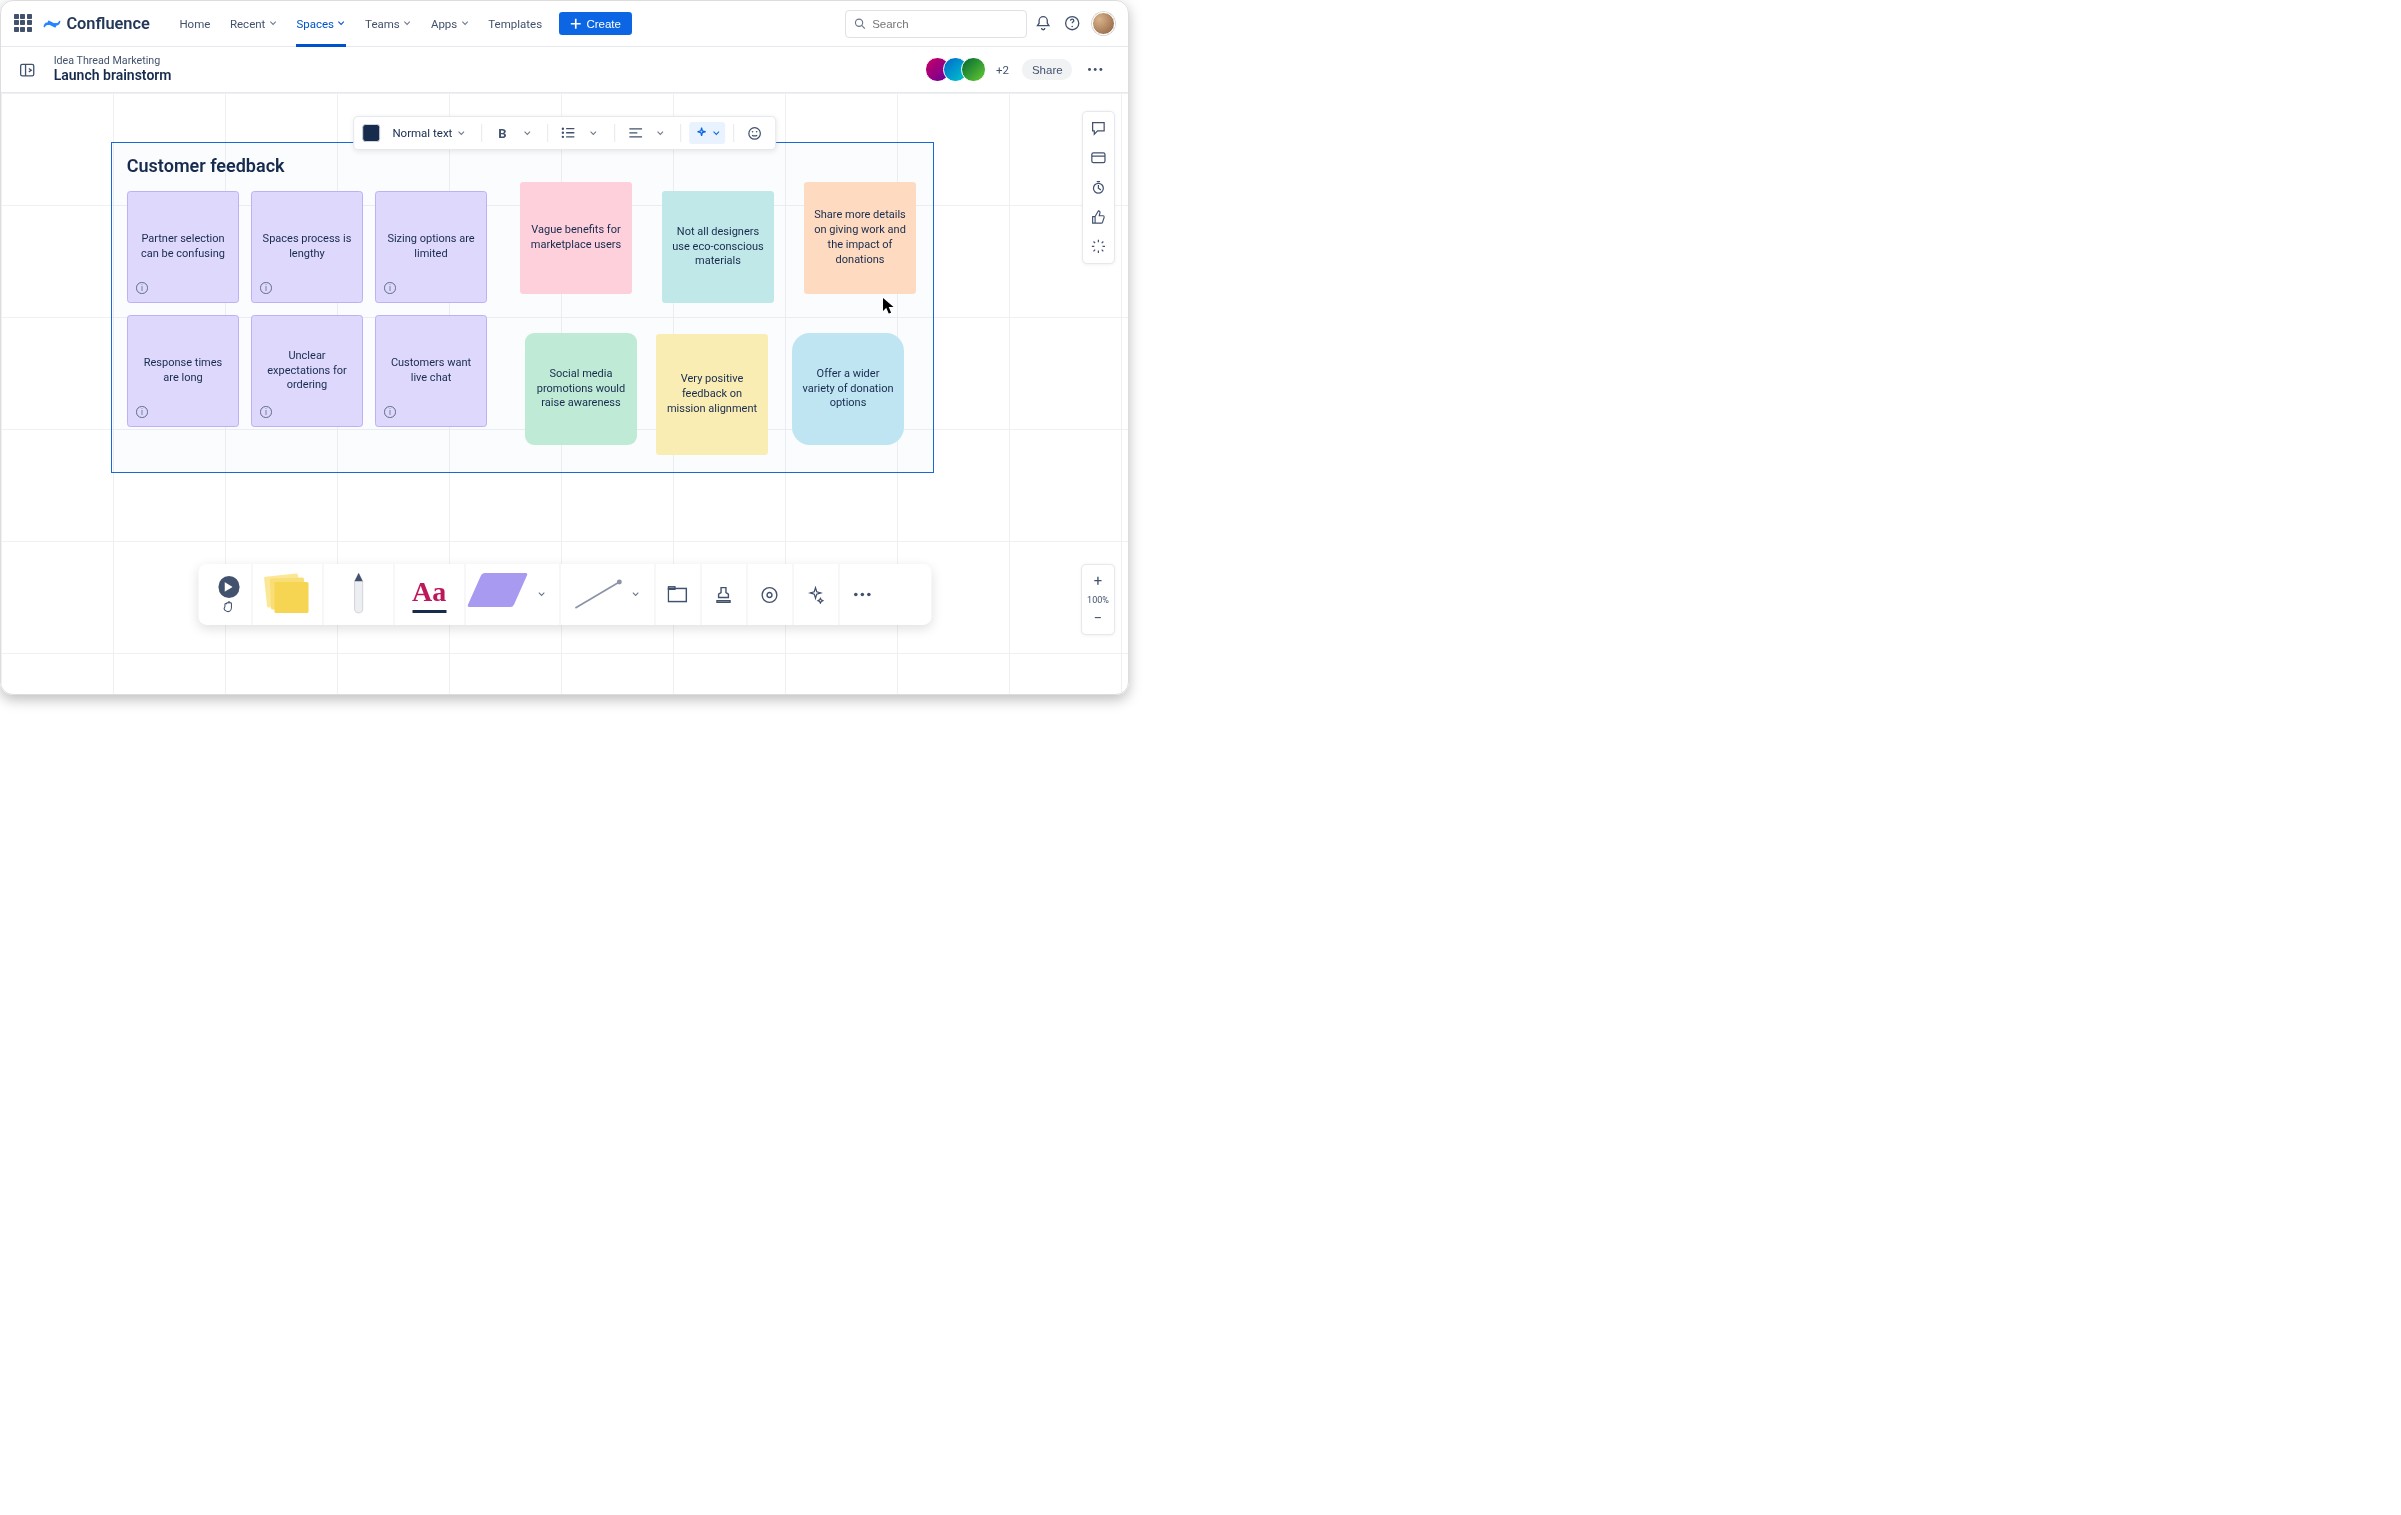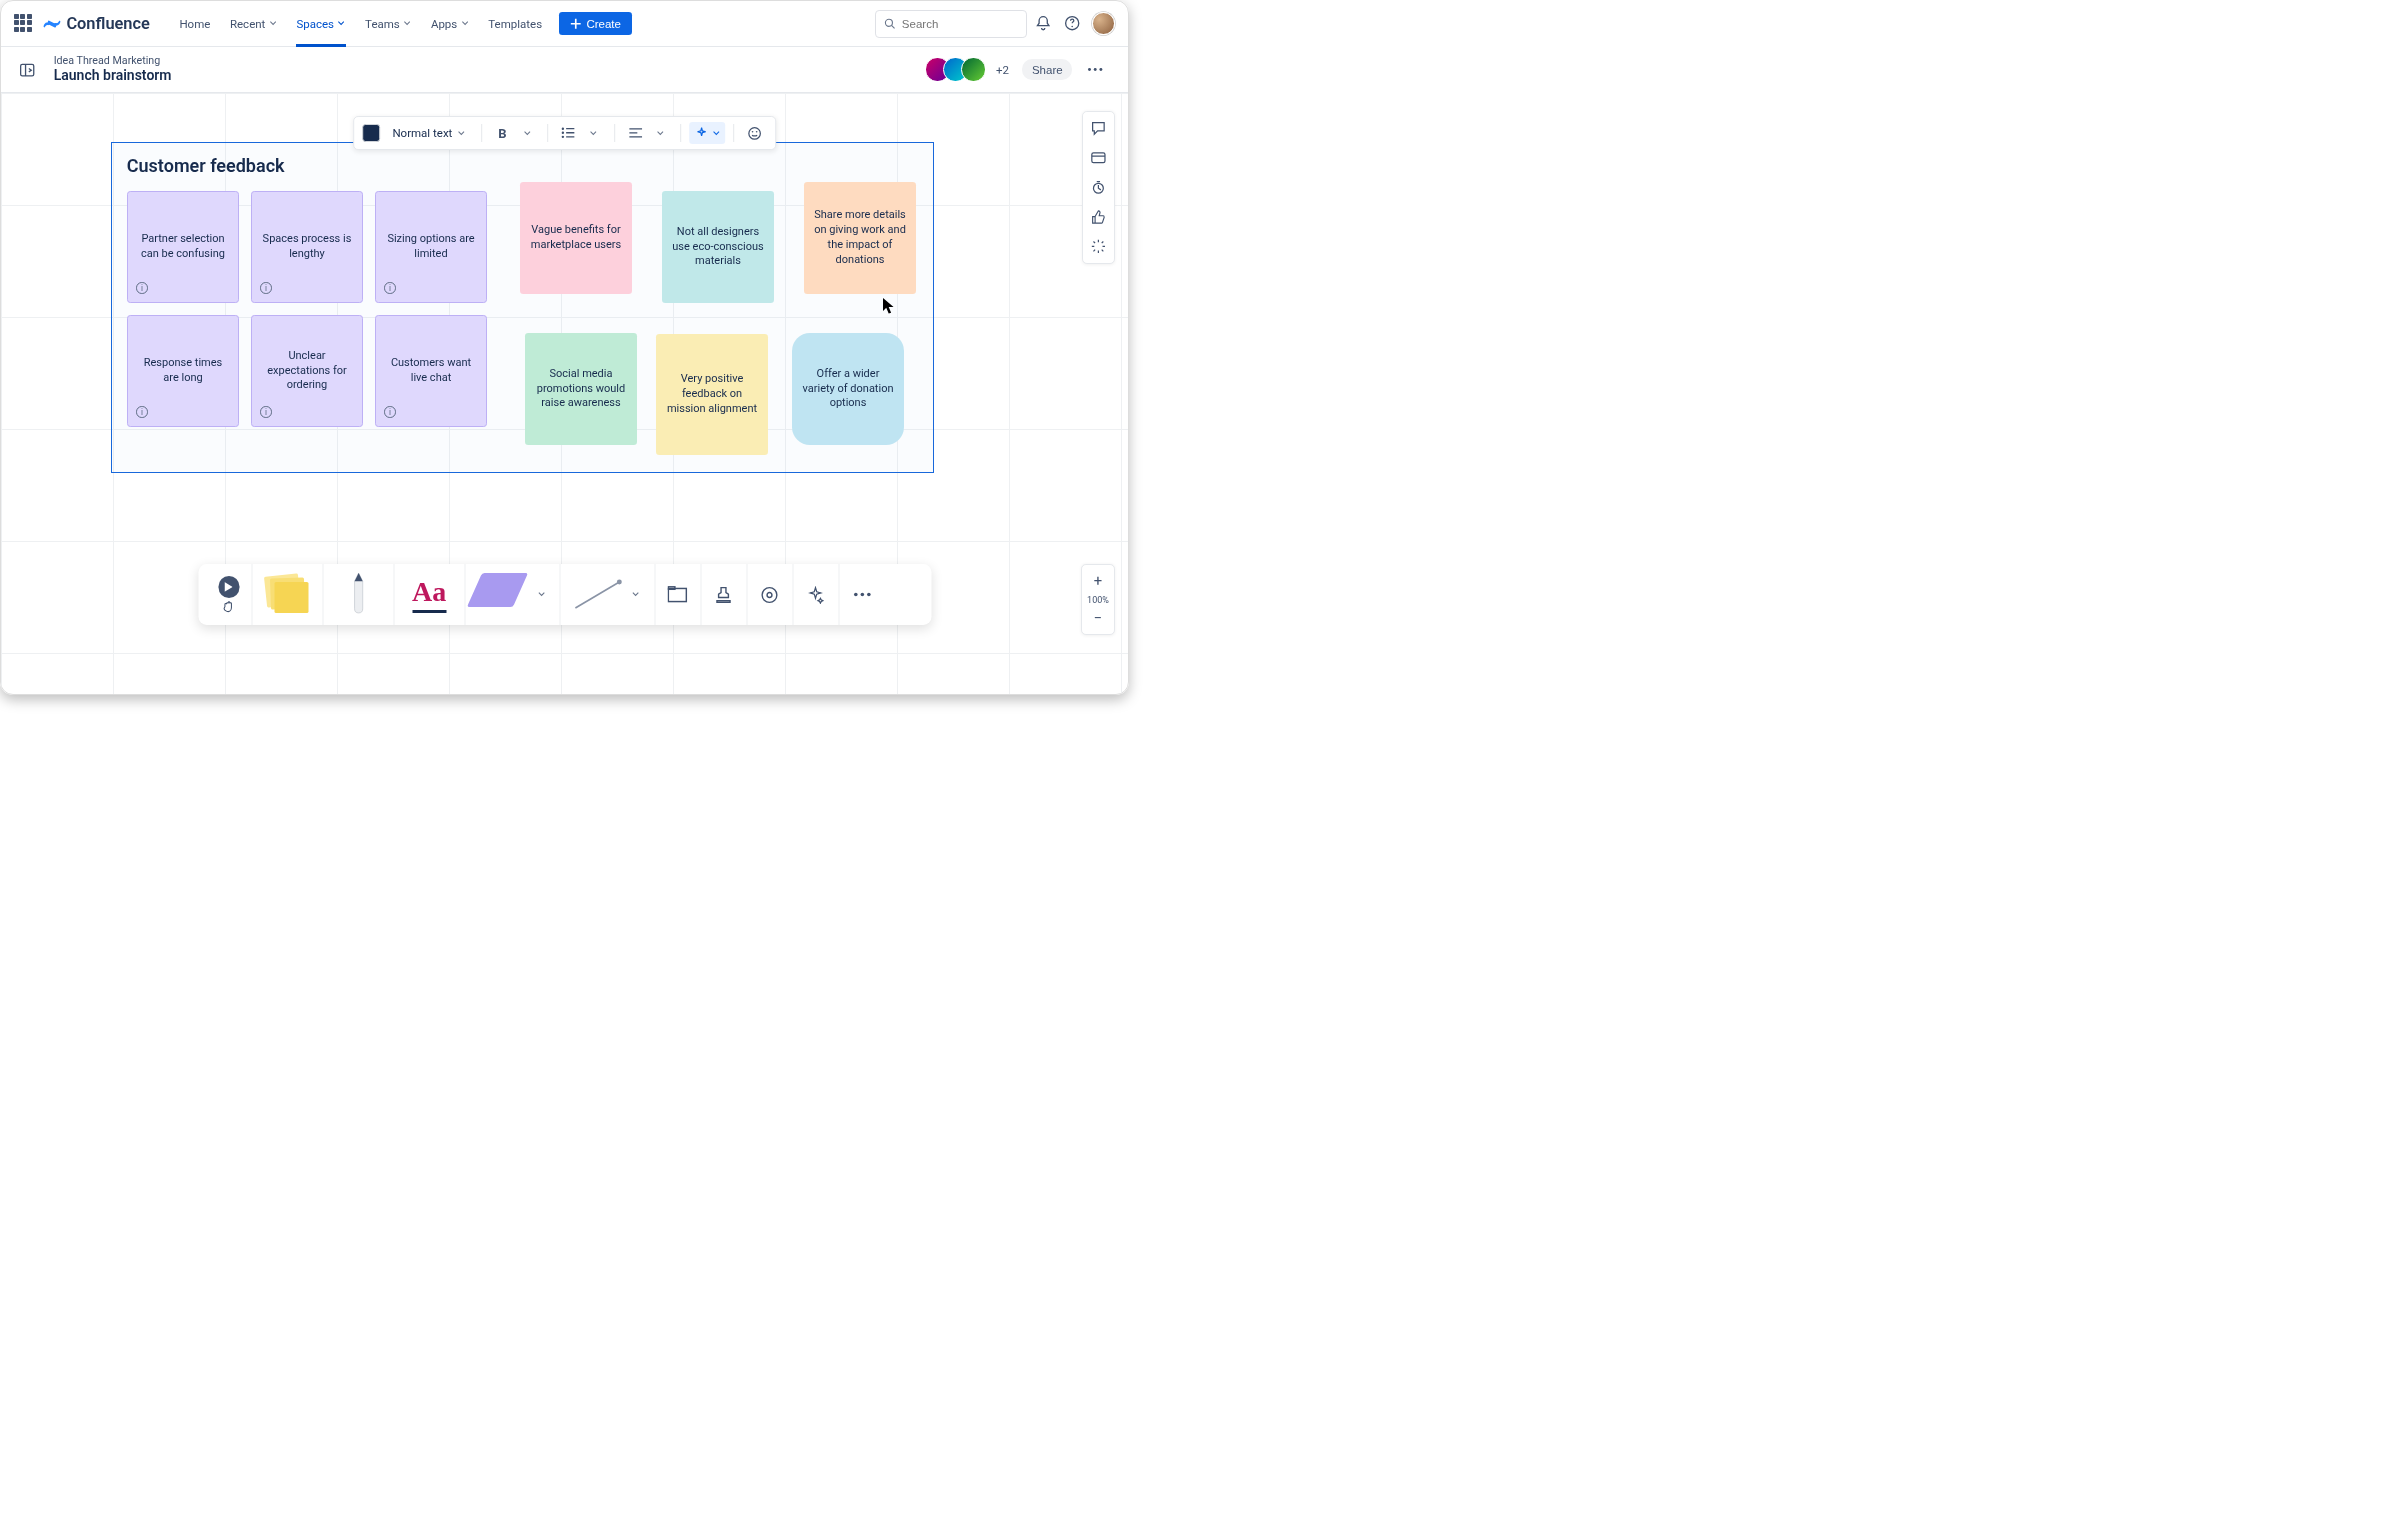--- a/index.html
+++ b/index.html
@@ -28,21 +28,21 @@
 .apps-grid span { background:#42526E; border-radius:0.8px; }
 .logo { display:flex; align-items:center; gap:4.9px; color:#253858; font-weight:600; font-size:16.4px; margin-right:19.7px; }
 .logo svg { fill:#2684FF; }
 .nav-links { display:flex; align-items:center; gap:0; }
 .nav-link { padding: 0 9.8px; height:46px; display:flex; align-items:center; gap:3.3px; color:#42526E; font-size:11.5px; cursor:pointer; position:relative; }
 .nav-link.active { color:#0052CC; }
 .nav-link.active::after { content:""; position:absolute; left:9.8px; right:9.8px; bottom:0; height:2.5px; background:#0052CC; }
 .chev { width:8.2px; height:8.2px; }
 .create-btn { background:#0C66E4; color:#fff; border:none; padding:5.7px 11.5px; border-radius:3.3px; font-size:11.5px; display:flex; align-items:center; gap:4.9px; margin-left:6.6px; cursor:pointer; }
 .spacer { flex:1; }
-.search { display:flex; align-items:center; border:0.8px solid #dfe1e6; border-radius:4.1px; padding:0 8.2px; width:152px; height:28px; color:#6B778C; }
+.search { display:flex; align-items:center; border:0.8px solid #dfe1e6; border-radius:4.1px; padding:0 8.2px; width:182px; height:28px; color:#6B778C; }
 .search input { border:none; outline:none; font-size:11.5px; width:100%; color:#172B4D; background:transparent; }
 .nav-icon { width:26px; height:26px; display:flex; align-items:center; justify-content:center; border-radius:50%; cursor:pointer; color:#42526E; margin-left:3.3px; }
 .avatar { width:23px; height:23px; border-radius:50%; background:radial-gradient(circle at 30% 30%,#d9b38c,#8b5e3c); margin-left:6.6px; border:1.6px solid #fff; box-shadow:0 0 0 0.8px #ccc; }
 
 
 .page-head { height:46px; display:flex; align-items:center; padding:0 19.7px; border-bottom:0.8px solid #e5e8ec; position:relative; }
 .sidebar-toggle { position:absolute; left:18px; top:14.8px; width:19.7px; height:19.7px; cursor:pointer; color:#42526E; }
 .titles { margin-left:33px; display:flex; flex-direction:column; justify-content:center; line-height:1.25; }
 .space-name { font-size:10.7px; color:#42526E; }
 .page-title { font-size:14px; font-weight:600; color:#172B4D; }
@@ -79,21 +79,21 @@
 .selection { position:absolute; left:110px; top:49px; width:823px; height:331px; border:1.6px solid #1868DB; background:rgba(24,104,219,0.02); }
 .sel-title { position:absolute; top:11.5px; left:14.8px; font-size:18px; font-weight:600; color:#172B4D; }
 
 
 .note { position:absolute; width:112px; height:112px; border-radius:3.3px; padding:8.2px; display:flex; flex-direction:column; justify-content:center; text-align:center; font-size:11px; color:#172B4D; line-height:1.35; }
 .note .info-dot { position:absolute; left:8.2px; bottom:8.2px; width:11.5px; height:11.5px; border:0.8px solid #5e6c84; border-radius:50%; font-size:8.2px; display:flex; align-items:center; justify-content:center; color:#5e6c84; }
 .purple { background:#DFD8FD; border:0.8px solid #BDB0F5; }
 .pink { background:#FDD0DC; }
 .teal { background:#C0E8E9; }
 .orange { background:#FEDBC0; }
-.mint { background:#BFEBD6; }
+.mint { background:#BFEBD6;border-radius:9px; }
 .yellow { background:#FAEDB4; }
 .cyan { background:#BFE4F2;border-radius:18px; }
 
 
 .cursor-arrow { position:absolute; width:13px; height:16.4px; z-index:5; }
 
 
 .right-rail { position:absolute; right:13px; top:18px; width:33px; background:#fff; border:0.8px solid #e5e8ec; border-radius:4.9px; display:flex; flex-direction:column; align-items:center; padding:4.9px 0; gap:6.6px; box-shadow:0 0.8px 3.3px rgba(0,0,0,0.06); }
 .rail-btn { width:23px; height:23px; display:flex; align-items:center; justify-content:center; cursor:pointer; color:#42526E; }
 

